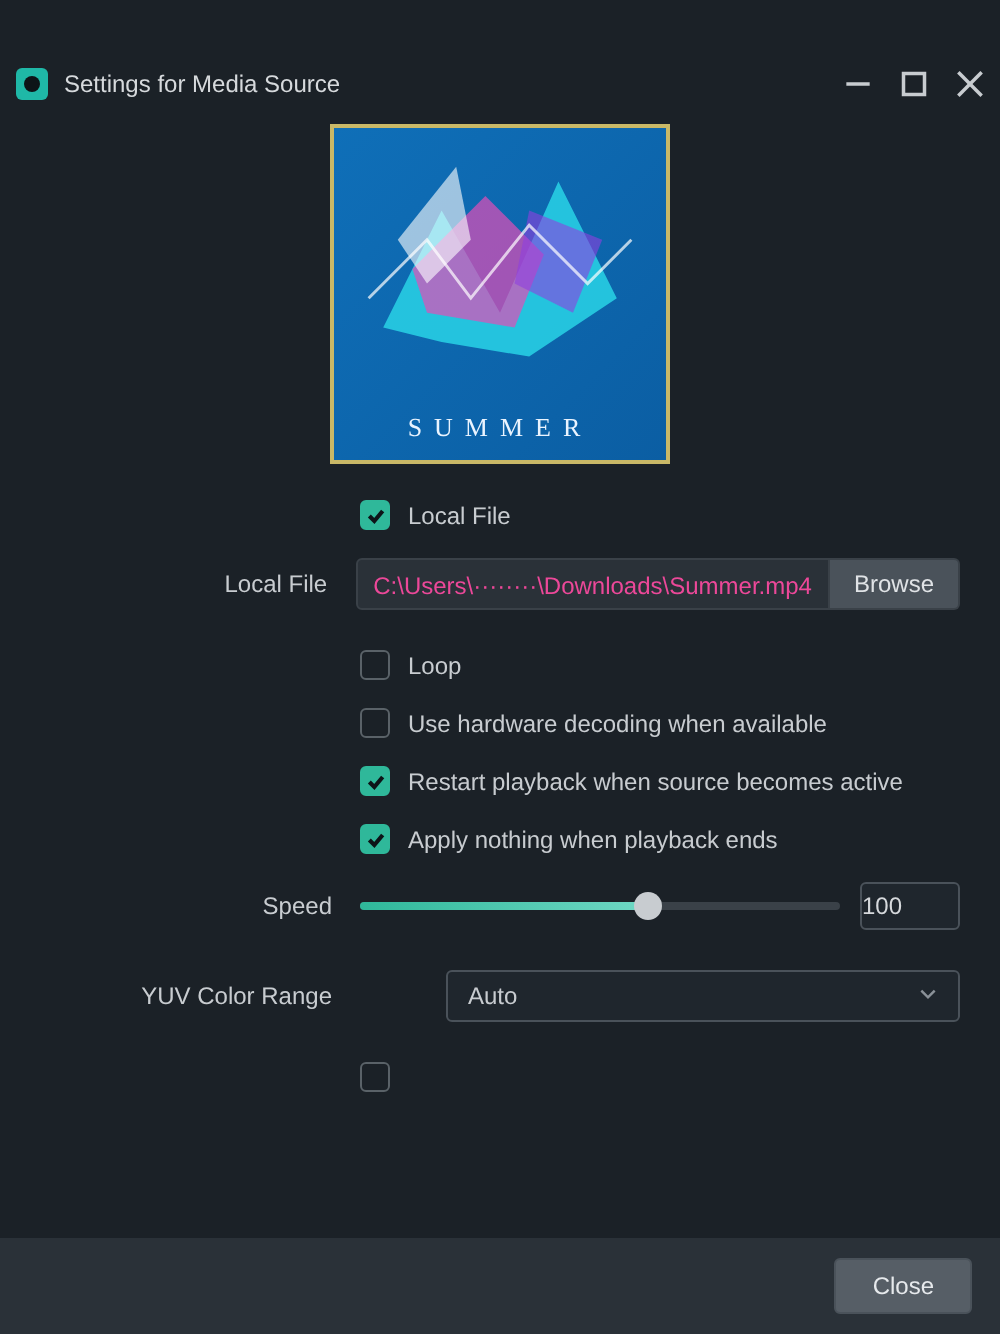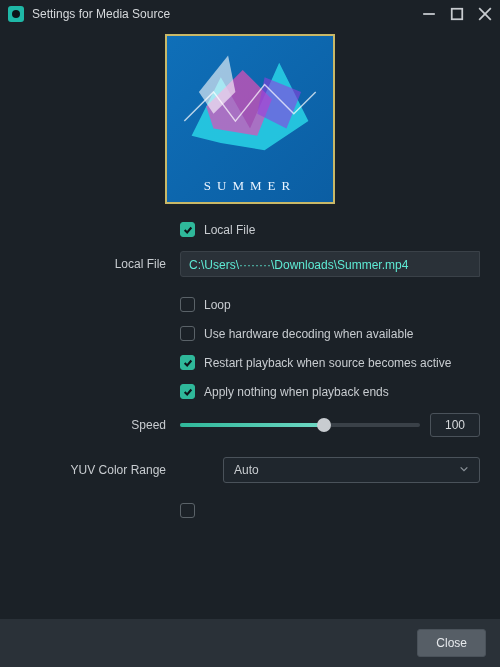--- a/index.html
+++ b/index.html
@@ -11,20 +11,21 @@
   font-family: -apple-system, "Segoe UI", Arial, sans-serif;
   font-size: 12px;
   overflow: hidden;
 }
 .titlebar {
   height: 28px;
   display: flex;
   align-items: center;
   padding: 0 8px;
   background: #1b2127;
+  margin-top: 28px;
 }
 .app-icon {
   width: 16px; height: 16px;
   background: #1fb8a7;
   border-radius: 3px;
   margin-right: 8px;
   display: flex; align-items: center; justify-content: center;
 }
 .app-icon svg { width: 10px; height: 10px; fill: #0d1418; }
 .title { flex: 1; font-size: 12px; color: #d6d9dc; }
@@ -83,21 +84,21 @@
 .checkbox.checked svg { width: 10px; height: 10px; stroke: #0d1418; stroke-width: 2.5; fill: none; }
 .check-label { color: #c8ccd0; font-size: 12px; }
 
 .text-input {
   flex: 1;
   height: 26px;
   background: #2a3138;
   border: 1px solid #3a4148;
   border-radius: 3px 0 0 3px;
   padding: 0 8px;
-  color: #5eead4;
+  color: #ec4899;
   font-size: 12px;
   line-height: 26px;
   white-space: nowrap;
   overflow: hidden;
   text-overflow: ellipsis;
 }
 .browse-btn {
   height: 26px;
   padding: 0 12px;
   background: #4a525a;
@@ -130,21 +131,20 @@
   background: #c8ccd0;
   border-radius: 50%;
   transform: translate(-50%, -50%);
 }
 .num-box {
   width: 50px; height: 24px;
   background: #1f262d;
   border: 1px solid #4a525a;
   border-radius: 3px;
   color: #d6d9dc;
-  text-align: center;
   line-height: 22px;
   font-size: 12px;
 }
 
 .select {
   flex: 1;
   height: 26px;
   background: #1f262d;
   border: 1px solid #4a525a;
   border-radius: 3px;
@@ -235,20 +235,21 @@
           </svg>
         </span>
       <span class="check-label">Local File</span>
     </div>
   </div>
 
   <div class="row">
     <div class="label-col">Local File</div>
     <div class="control-col">
       <div class="text-input">C:\Users\········\Downloads\Summer.mp4</div>
+      <div class="browse-btn">Browse</div>
     </div>
   </div>
 
   <div style="height:6px"></div>
 
   <div class="row">
     <div class="label-col"></div>
     <div class="control-col">
       <span class="checkbox"></span>
       <span class="check-label">Loop</span>

